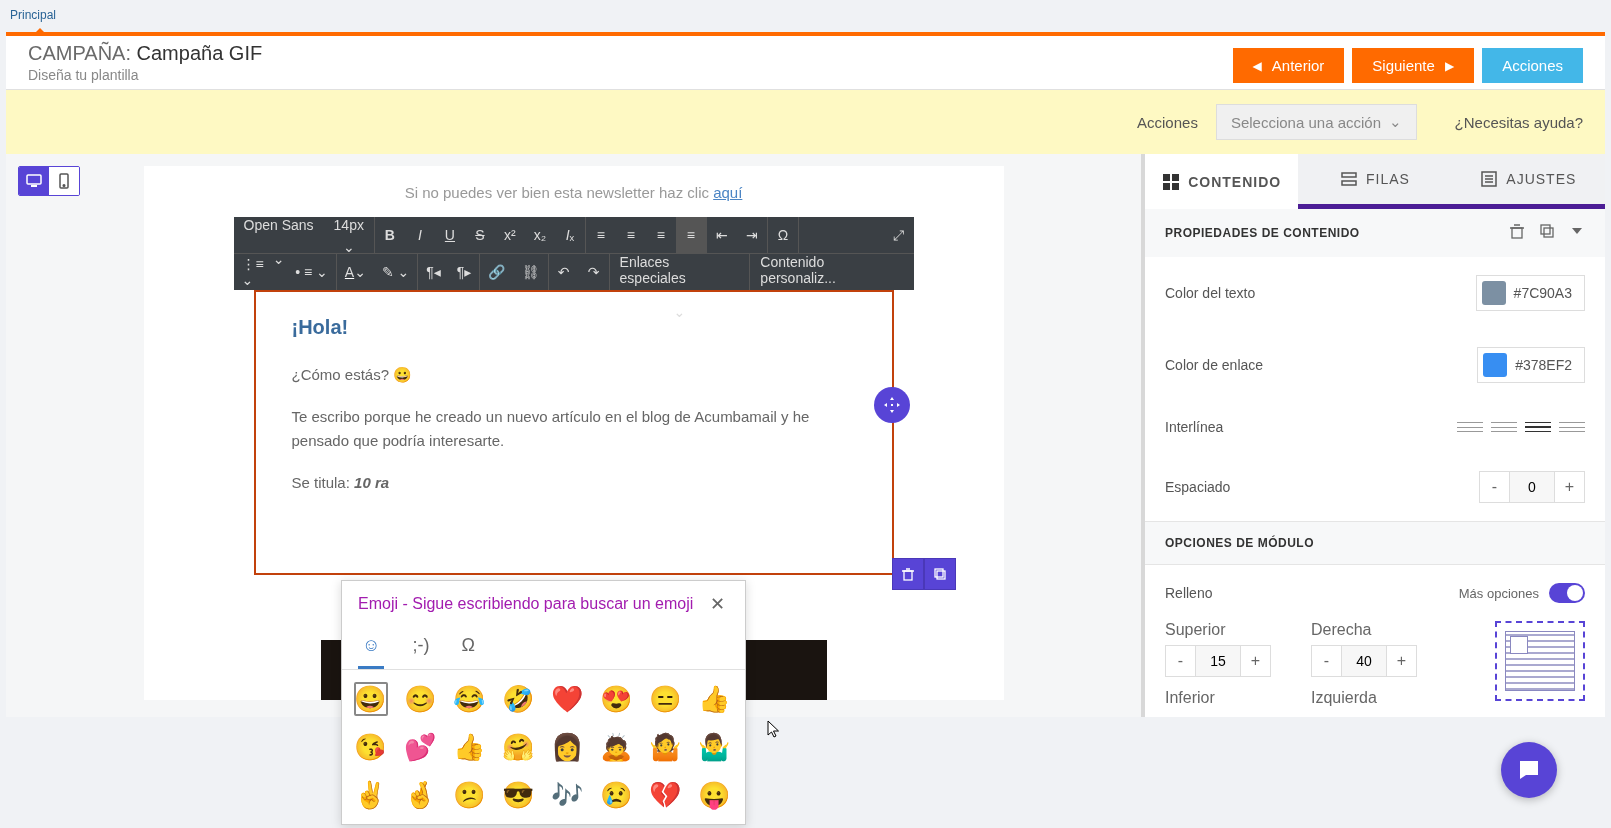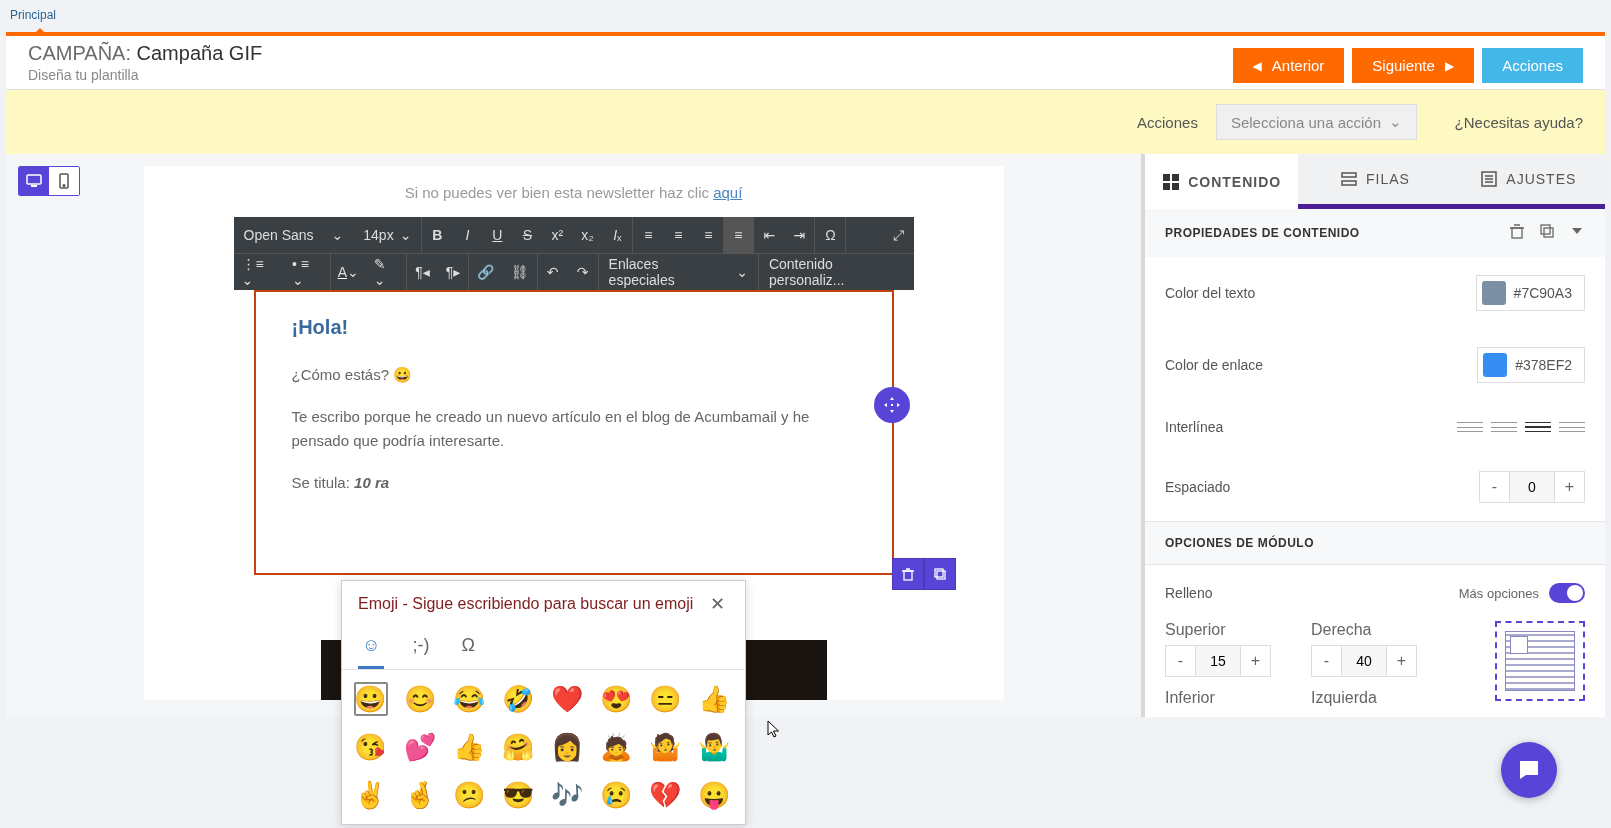--- a/index.html
+++ b/index.html
@@ -44,35 +44,35 @@
 .canvas { background: #fff; margin: 0 auto; width: 860px; padding-top: 10px; }
 .preview-text { text-align: center; color: #999; font-size: 15px; margin: 8px 0 16px; }
 .preview-text a { color: #4a84c4; text-decoration: underline; }
 
 
 .rte-toolbar { background: #3a3f44; color: #fff; display: flex; flex-wrap: wrap; }
 .rte-row { display: flex; width: 100%; }
 .rte-group { display: flex; border-right: 1px solid #555; }
 .rte-btn { min-width: 30px; height: 36px; padding: 0 8px; display: flex; align-items: center; justify-content: center; font-size: 14px; cursor: pointer; color: #ddd; }
 .rte-btn.active { background: #555; }
-.rte-select { padding: 0 10px; display: flex; align-items: center; gap: 18px; font-size: 14px; color: #ddd; height: 36px; }
+.rte-select { padding: 0 10px; display: flex; align-items: center; gap: 18px; font-size: 14px; color: #ddd; height: 36px; flex-direction: column; }
 
 
 .text-block { border: 2px solid #c2410c; padding: 24px 36px 60px; position: relative; width: 640px; margin: 0 auto; }
 .text-block h2 { color: #3a6b9c; font-size: 20px; margin-bottom: 24px; font-weight: bold; }
 .text-block p { color: #666; font-size: 15px; line-height: 1.6; margin-bottom: 18px; }
 .text-block .italic { font-style: italic; font-weight: bold; }
 .move-handle { position: absolute; top: 95px; right: -18px; width: 36px; height: 36px; background: #5844d6; border-radius: 50%; display: flex; align-items: center; justify-content: center; color: #fff; font-size: 18px; cursor: move; }
 .block-actions { position: absolute; bottom: -17px; right: -64px; display: flex; }
 .block-action-btn { width: 32px; height: 32px; background: #5844d6; color: #fff; display: flex; align-items: center; justify-content: center; cursor: pointer; border: 1px solid #4a38b8; }
 
 
 .emoji-popup { position: absolute; left: 335px; top: 426px; width: 405px; background: #fff; border: 1px solid #ccc; box-shadow: 0 2px 10px rgba(0,0,0,0.15); z-index: 100; }
 .emoji-header { padding: 12px 16px; display: flex; justify-content: space-between; align-items: flex-start; }
-.emoji-title { color: #7f1d1d; font-size: 16px; line-height: 1.4; flex: 1; }
+.emoji-title { color: #a21caf; font-size: 16px; line-height: 1.4; flex: 1; }
 .emoji-close { font-size: 18px; color: #666; cursor: pointer; padding: 0 4px; }
 .emoji-tabs { display: flex; gap: 24px; padding: 2px 16px 0; border-bottom: 1px solid #e0e0e0; }
 .emoji-tab { padding: 6px 4px 10px; cursor: pointer; font-size: 18px; color: #666; border-bottom: 3px solid transparent; }
 .emoji-tab.active { color: #3a7bc4; border-bottom-color: #3a7bc4; }
 .emoji-grid-wrap { max-height: 250px; overflow-y: auto; padding: 12px; }
 .emoji-grid { display: grid; grid-template-columns: repeat(8, 1fr); gap: 14px 14px; }
 .emoji-cell { width: 34px; height: 34px; display: flex; align-items: center; justify-content: center; font-size: 26px; cursor: pointer; }
 .emoji-cell.selected { border: 2px solid #888; border-radius: 2px; }
 
 

